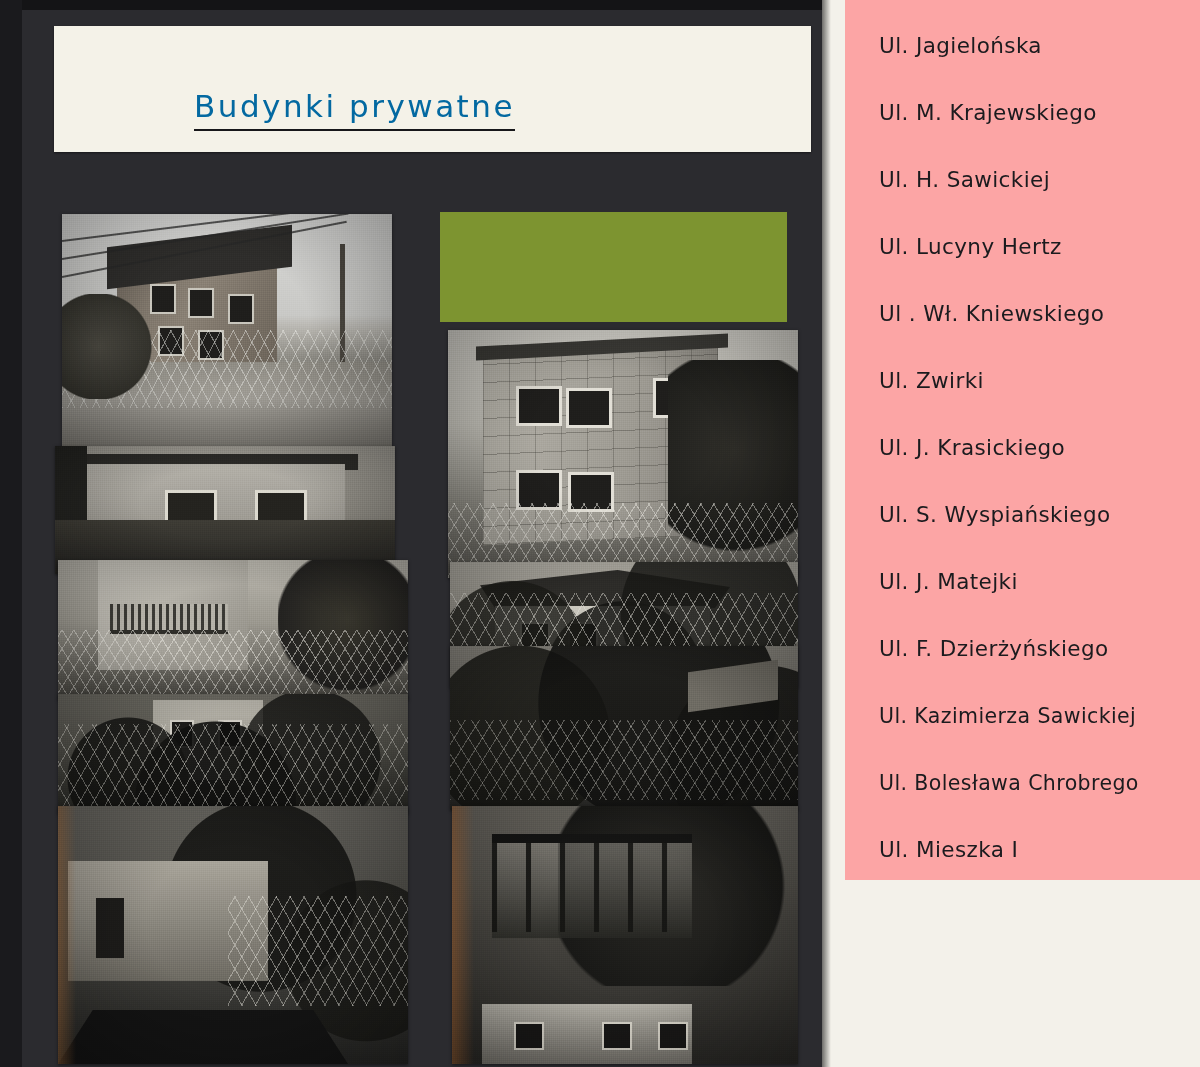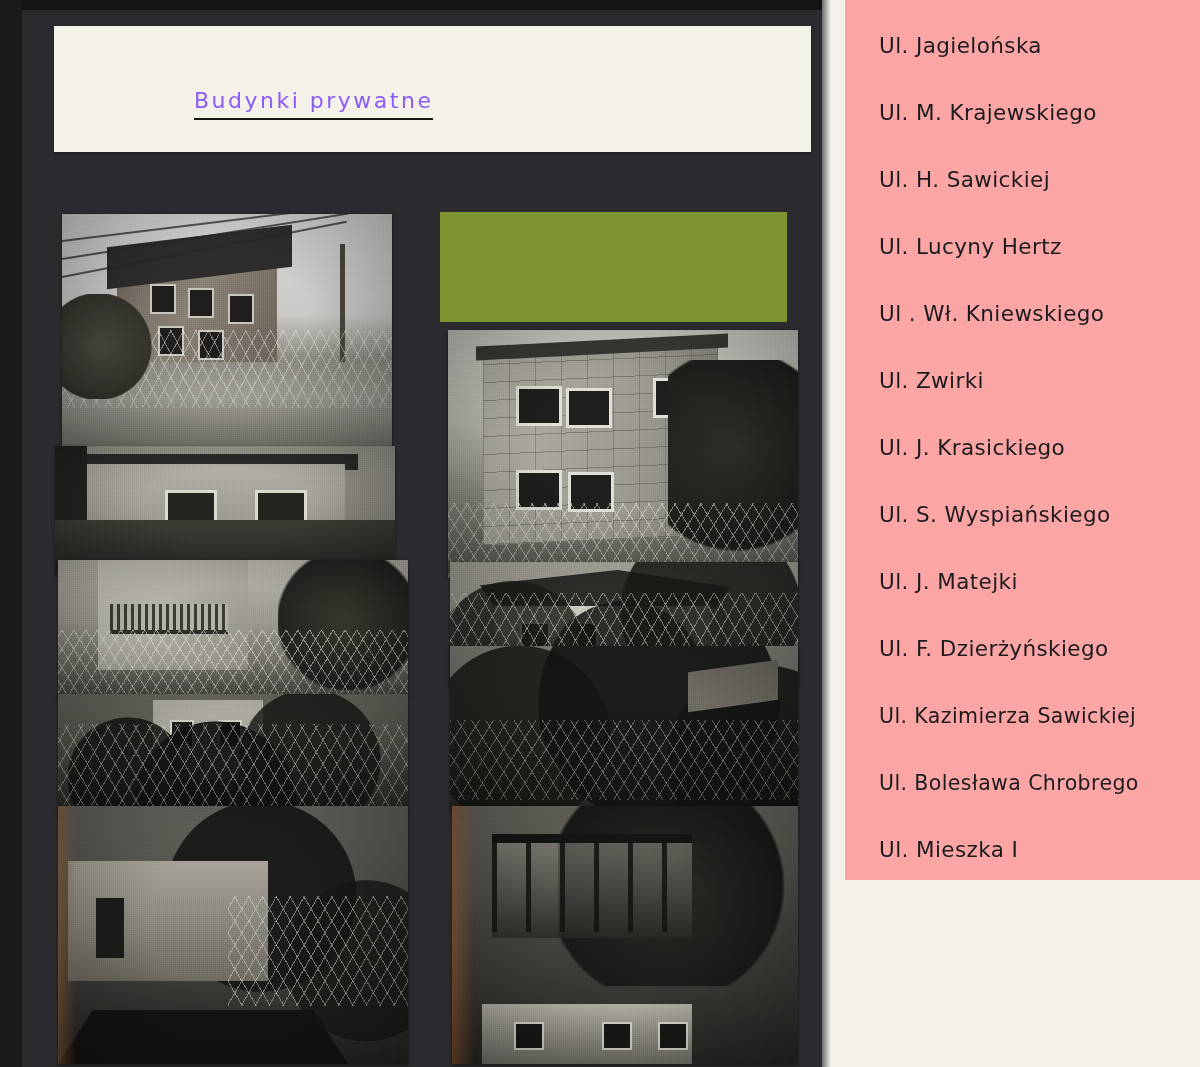--- a/index.html
+++ b/index.html
@@ -56,23 +56,23 @@
     width: 757px;
     height: 126px;
     background: #f4f2e8;
     box-shadow: 0 1px 2px rgba(0,0,0,.45);
   }
   .title-text {
     position: absolute;
     left: 140px;
     top: 62px;
     font-family: "DejaVu Sans", sans-serif;
-    font-size: 22px;
+    font-size: 31px;
     letter-spacing: 2.5px;
-    color: #8b5cf6;
+    color: #0369a1;
     border-bottom: 2px solid #17171a;
     padding-bottom: 5px;
     white-space: nowrap;
   }
 
   
   .green-swatch {
     position: absolute;
     left: 440px;
     top: 212px;

